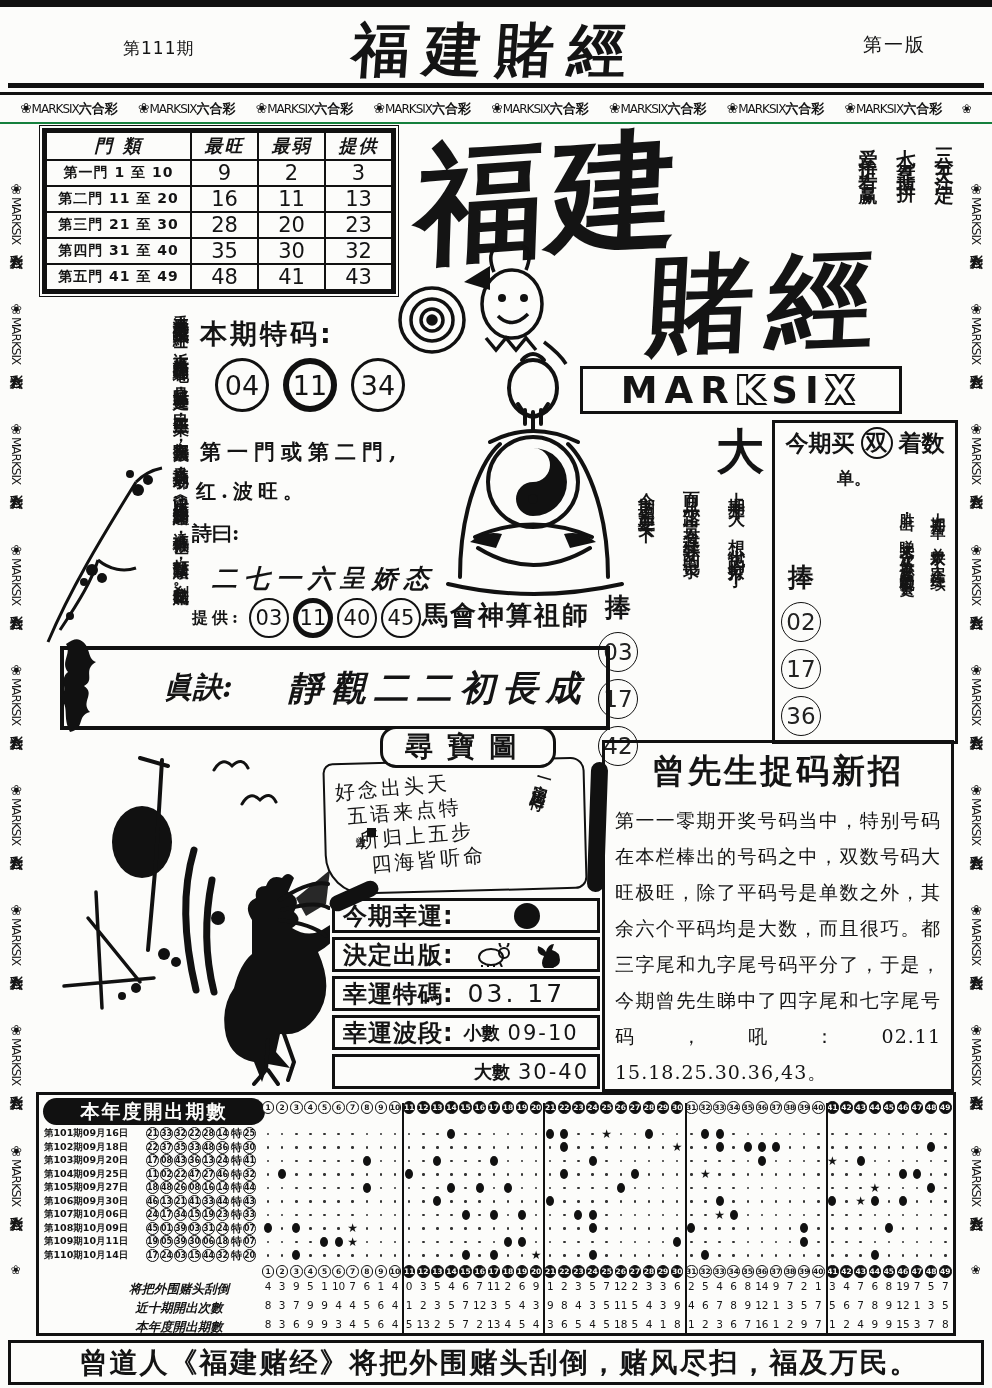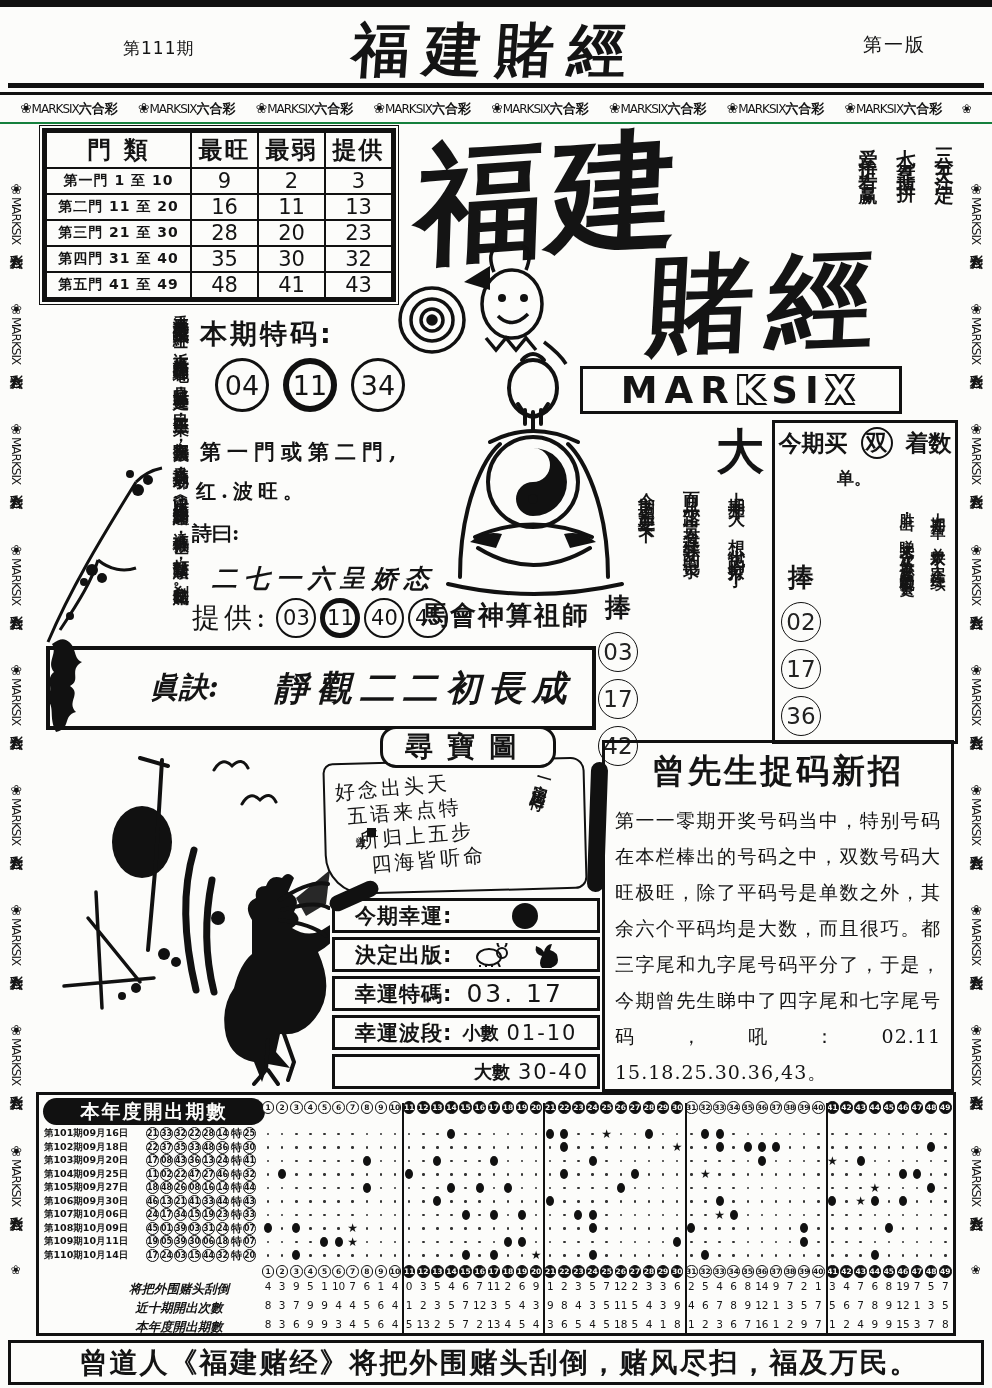--- a/index.html
+++ b/index.html
@@ -29,21 +29,21 @@
   .bunit .lh { font-weight:bold; font-size:13px; }
   .bunit .fl { font-size:14px; }
   .strip-side .bunit { writing-mode:vertical-rl; }
 
   
   .hot-table { left:42px; top:128px; width:354px; border:3px solid #111; outline:1px solid #111; outline-offset:2px; background:#fcfcfa; }
   .hot-title { text-align:center; font-weight:bold; font-size:19px; letter-spacing:4px; padding:4px 0 3px;
                font-family:"DejaVu Serif", serif; }
   table.hot { border-collapse:collapse; width:100%; }
   table.hot th, table.hot td { border:2px solid #111; text-align:center; }
-  table.hot th { font-size:24px; padding:1px 0; letter-spacing:2px; }
+  table.hot th { font-size:18px; padding:1px 0; letter-spacing:2px;font-style:italic; }
   table.hot td.gate { font-size:14px; font-weight:bold; padding:2px 2px; letter-spacing:1px; }
   table.hot td.num { font-size:21px; width:67px; font-family:"DejaVu Sans", sans-serif; }
 
   
   .intro-v { left:48px; top:302px; width:148px; height:338px; writing-mode:vertical-rl;
              font-size:16px; line-height:29px; letter-spacing:2px; font-weight:bold;
              font-family:"DejaVu Serif", serif; }
 
   
   .sp-head { left:200px; top:316px; font-size:27px; font-weight:bold; letter-spacing:3px; }
@@ -52,21 +52,21 @@
   .c-big { width:54px; height:54px; font-size:27px; }
   .c-big.thick { border-width:6px; }
   .c-mid { width:40px; height:40px; font-size:21px; border-width:2px; }
   .c-mid.thick { border-width:5px; }
   .sp-circles { left:215px; top:358px; display:flex; gap:14px; }
   .sp-line1 { left:200px; top:438px; font-size:21px; font-weight:bold; letter-spacing:6px; font-family:"DejaVu Serif",serif; }
   .sp-line2 { left:196px; top:478px; font-size:20px; font-weight:bold; letter-spacing:5px; font-family:"DejaVu Serif",serif; }
   .sp-poemlb { left:192px; top:520px; font-size:20px; font-weight:bold; font-family:"DejaVu Serif",serif; }
   .sp-poem  { left:212px; top:562px; font-size:25px; font-weight:bold; font-style:italic; letter-spacing:7px; font-family:"DejaVu Serif",serif; }
   .sp-prov { left:192px; top:598px; display:flex; align-items:center; gap:5px; }
-  .sp-prov .lb { font-size:28px; font-weight:normal; letter-spacing:4px; font-family:"DejaVu Serif",serif; margin-right:2px; }
+  .sp-prov .lb { font-size:16px; font-weight:bold; letter-spacing:4px; font-family:"DejaVu Serif",serif; margin-right:2px; }
 
   
   .buddha { left:430px; top:352px; }
   .buddha-cap { left:422px; top:598px; font-size:26px; font-weight:bold; letter-spacing:2px; }
   .offer { display:flex; flex-direction:column; align-items:center; gap:7px; }
   .offer .lb { font-size:26px; font-weight:bold; }
   .offer .circle { border-width:1.5px; color:#222; }
   #offer-left { left:598px; top:590px; }
   #offer-right { left:781px; top:560px; }
   .c-off { width:40px; height:40px; font-size:23px; }
@@ -82,29 +82,29 @@
              letter-spacing:7px; font-family:"DejaVu Sans", sans-serif; }
   .marksix .ol { color:#fcfcfa; text-shadow:-2px -2px 0 #111,2px -2px 0 #111,-2px 2px 0 #111,2px 2px 0 #111; }
 
   
   .big-char { left:716px; top:420px; font-size:48px; font-weight:bold; font-family:"DejaVu Serif",serif; }
   .bs-cols { left:636px; top:478px; height:268px; display:flex; flex-direction:row-reverse; gap:22px; }
   .bs-cols span { writing-mode:vertical-rl; font-size:17px; letter-spacing:6px; font-weight:bold;
                   font-family:"DejaVu Serif",serif; }
   .tip-box { left:772px; top:420px; width:186px; height:324px; border:3px solid #111; }
   .tb-title { position:absolute; left:0; top:4px; width:100%; display:flex; align-items:center; justify-content:center;
-              font-size:23px; font-weight:bold; gap:13px; }
+              font-size:23px; font-weight:bold; gap:6px; }
   .tb-title .circle { width:32px; height:32px; border-width:2px; font-size:22px; font-weight:bold; }
   .tb-sub { position:absolute; left:62px; top:44px; font-size:17px; font-weight:bold; }
   .tb-cols { position:absolute; right:8px; top:78px; height:234px; display:flex; flex-direction:row-reverse; gap:12px; }
   .tb-cols span { writing-mode:vertical-rl; font-size:15px; letter-spacing:4px; font-weight:bold;
                   font-family:"DejaVu Serif",serif; }
 
   
-  .secret { left:46px; top:646px; width:550px; height:84px; border:4px solid #111;
+  .secret { left:60px; top:646px; width:550px; height:84px; border:4px solid #111;
             display:flex; align-items:center; }
   .secret .lb { margin-left:100px; font-size:29px; font-weight:bold; font-style:italic; font-family:"DejaVu Serif",serif; }
   .secret .tx { margin-left:55px; font-size:35px; font-weight:bold; font-style:italic; letter-spacing:8px;
                 font-family:"DejaVu Serif",serif; }
 
   
   .treasure { left:322px; top:726px; width:282px; height:180px; }
   .tr-title { position:absolute; left:58px; top:0; width:176px; height:42px; border:3.5px solid #111; border-radius:16px;
               display:flex; align-items:center; justify-content:center; font-size:28px; font-weight:bold;
               letter-spacing:14px; background:#fcfcfa; z-index:3; }
@@ -118,21 +118,21 @@
   .tr-sign::before { content:""; display:block; width:9px; height:9px; background:#111; margin-bottom:3px; }
   .tr-curl-r { position:absolute; right:-2px; top:36px; width:17px; height:130px; background:#111; border-radius:9px;
                transform:rotate(2deg); z-index:2; }
   .tr-curl-bl { position:absolute; left:6px; bottom:2px; width:52px; height:16px; background:#111; border-radius:8px;
                 transform:rotate(-24deg); z-index:2; }
 
   
   .lucky { left:332px; top:898px; width:268px; }
   .lk-row { border:3px solid #111; height:35px; margin-bottom:4px; display:flex; align-items:center;
             padding:0 8px; background:#fcfcfa; }
-  .lk-row .lb { font-size:21px; font-weight:bold; letter-spacing:1px;margin-left:12px; }
+  .lk-row .lb { font-size:24px; font-weight:bold; letter-spacing:1px; }
   .lk-ball { width:26px; height:26px; background:#111; border-radius:50%; margin-left:60px; }
   .lk-val { font-size:25px; letter-spacing:3px; margin-left:14px; font-weight:500; }
   .lk-pre { font-size:18px; font-weight:bold; margin-left:10px; }
   .lk-rng { font-size:21px; margin-left:8px; letter-spacing:2px; }
   .lk-zo { margin-left:22px; display:flex; gap:26px; align-items:center; }
 
   
   .zeng { left:602px; top:740px; width:352px; height:352px; border:3.5px solid #111; padding:4px 10px; }
   .zeng-title { text-align:center; font-size:33px; font-weight:bold; letter-spacing:3px; margin-top:2px; }
   .zeng-body { margin-top:8px; font-size:19px; line-height:36px; letter-spacing:1px; text-align:justify;
@@ -469,21 +469,21 @@
           </span>
         </span>
       </div>
       <div class="lk-row">
         <span class="lb">幸運特碼:</span>
         <span class="lk-val">03. 17</span>
       </div>
       <div class="lk-row">
         <span class="lb">幸運波段:</span>
         <span class="lk-pre">小數</span>
-        <span class="lk-rng">01-10</span>
+        <span class="lk-rng">09-10</span>
       </div>
       <div class="lk-row" style="justify-content: flex-end;">
         <span class="lb"></span>
         <span class="lk-pre">大數</span>
         <span class="lk-rng">30-40</span>
       </div>
     </div>
 
   <div class="abs zeng">
     <div class="zeng-title">曾先生捉码新招</div>

